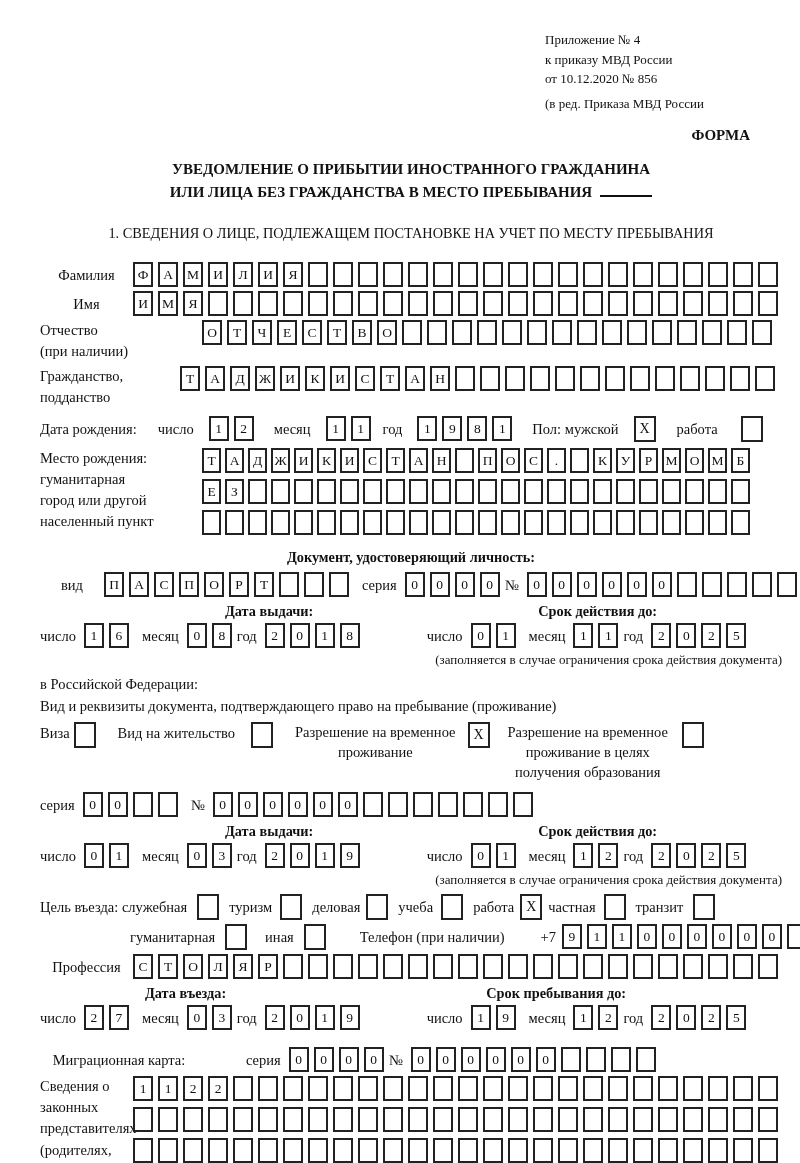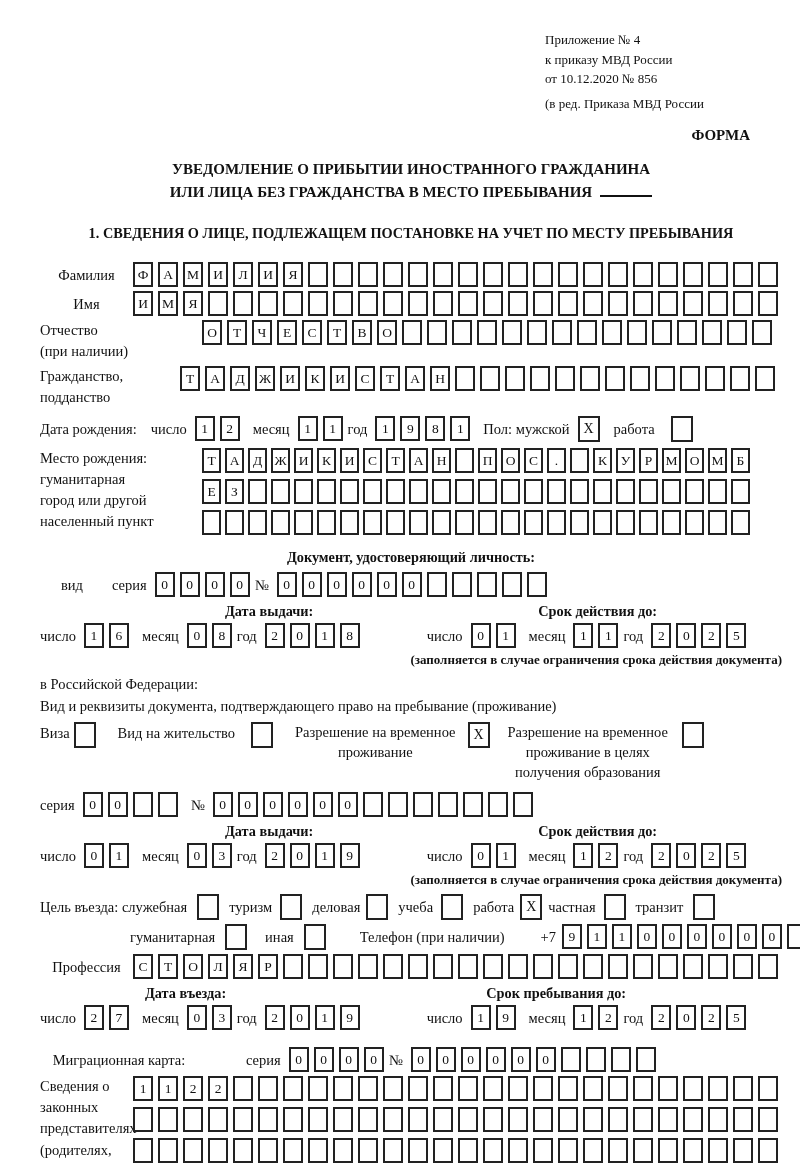--- a/index.html
+++ b/index.html
@@ -11,21 +11,21 @@
   }
   .page { padding:30px 18px 0 40px; }
 
   .hdr { margin-left:505px; font-size:13px; line-height:1.5; }
   .hdr .amend { margin-top:5px; }
   .forma { text-align:right; padding-right:32px; font-weight:bold; font-size:15px; margin-top:14px; }
 
   .title { text-align:center; font-weight:bold; font-size:15px; line-height:1.5; margin-top:14px; }
   .blank-line { display:inline-block; width:52px; border-bottom:2px solid #111; height:13px; margin-left:8px; }
 
-  .sec { font-weight:bold; font-size:14.3px; text-align:center; margin-top:22px; margin-bottom:20px; }
+  .sec { font-weight:normal; font-size:14.3px; text-align:center; margin-top:22px; margin-bottom:20px; }
 
   .row { display:flex; align-items:flex-start; margin-bottom:4px; }
   .lbl { font-size:14.5px; line-height:1.3; padding-top:4px; flex:none;text-align:center; }
   .mlbl { font-size:14.5px; line-height:1.45; flex:none; }
   .w1 { width:93px; }   
   .w2 { width:162px; }  
   .w3 { width:140px; }  
   .gl { margin-left:8px; } .gr { margin-right:8px; }
 
   .strip { white-space:nowrap; flex:none; }
@@ -37,21 +37,21 @@
   .tight .cell { width:15px; margin-right:4px; }
   .cb {
     display:inline-block; width:18px; height:22px; border:2px solid #222;
     text-align:center; font-size:14px; line-height:22px; vertical-align:top; flex:none;
   }
   .stack { display:flex; flex-direction:column; }
   .stack .strip { margin-bottom:6px; }
 
   .center-bold { text-align:center; font-weight:bold; font-size:14.3px; margin:8px 0 6px; }
   .dh { display:flex; font-weight:bold; font-size:14.3px; margin:6px 0 3px; }
-  .note { font-size:13px; font-weight:bold; text-align:right; margin:0 0 6px; }
+  .note { font-size:13px; font-weight:normal; text-align:right; margin:0 0 6px; }
   .para { font-size:14.5px; line-height:1.5; margin:2px 0; }
 
   .permits { margin:4px 0 10px; }
   .permits .txt { text-align:center; font-size:14.5px; line-height:1.4; flex:none; }
 </style>
 </head>
 <body>
 
 <div class="page">
 
@@ -88,21 +88,21 @@
     <span class="strip"><span class="cell">О</span><span class="cell">Т</span><span class="cell">Ч</span><span class="cell">Е</span><span class="cell">С</span><span class="cell">Т</span><span class="cell">В</span><span class="cell">О</span><span class="cell"></span><span class="cell"></span><span class="cell"></span><span class="cell"></span><span class="cell"></span><span class="cell"></span><span class="cell"></span><span class="cell"></span><span class="cell"></span><span class="cell"></span><span class="cell"></span><span class="cell"></span><span class="cell"></span><span class="cell"></span><span class="cell"></span></span>
   </div>
 
   <div class="row">
     <span class="mlbl w3">
       <span>Гражданство,</span><br><span>подданство</span>
     </span>
     <span class="strip"><span class="cell">Т</span><span class="cell">А</span><span class="cell">Д</span><span class="cell">Ж</span><span class="cell">И</span><span class="cell">К</span><span class="cell">И</span><span class="cell">С</span><span class="cell">Т</span><span class="cell">А</span><span class="cell">Н</span><span class="cell"></span><span class="cell"></span><span class="cell"></span><span class="cell"></span><span class="cell"></span><span class="cell"></span><span class="cell"></span><span class="cell"></span><span class="cell"></span><span class="cell"></span><span class="cell"></span><span class="cell"></span><span class="cell"></span></span>
   </div>
 
-  <div class="row" style="margin-top:8px;">
+  <div class="row" style="margin-top:8px;gap:7px;">
     <span class="lbl">Дата рождения:</span>
     <span class="lbl gl gr" style="margin-left:14px">число</span>
     <span class="strip"><span class="cell">1</span><span class="cell">2</span></span>
     <span class="lbl gl gr">месяц</span>
     <span class="strip"><span class="cell">1</span><span class="cell">1</span></span>
     <span class="lbl gr">год</span>
     <span class="strip"><span class="cell">1</span><span class="cell">9</span><span class="cell">8</span><span class="cell">1</span></span>
     <span class="lbl gl gr">Пол: мужской</span>
     <span class="cb">X</span>
     <span class="lbl gr" style="margin-left:14px">работа</span>
@@ -120,20 +120,21 @@
       <span class="strip"><span class="cell">Т</span><span class="cell">А</span><span class="cell">Д</span><span class="cell">Ж</span><span class="cell">И</span><span class="cell">К</span><span class="cell">И</span><span class="cell">С</span><span class="cell">Т</span><span class="cell">А</span><span class="cell">Н</span><span class="cell"></span><span class="cell">П</span><span class="cell">О</span><span class="cell">С</span><span class="cell">.</span><span class="cell"></span><span class="cell">К</span><span class="cell">У</span><span class="cell">Р</span><span class="cell">М</span><span class="cell">О</span><span class="cell">М</span><span class="cell">Б</span></span>
       <span class="strip"><span class="cell">Е</span><span class="cell">З</span><span class="cell"></span><span class="cell"></span><span class="cell"></span><span class="cell"></span><span class="cell"></span><span class="cell"></span><span class="cell"></span><span class="cell"></span><span class="cell"></span><span class="cell"></span><span class="cell"></span><span class="cell"></span><span class="cell"></span><span class="cell"></span><span class="cell"></span><span class="cell"></span><span class="cell"></span><span class="cell"></span><span class="cell"></span><span class="cell"></span><span class="cell"></span><span class="cell"></span></span>
       <span class="strip"><span class="cell"></span><span class="cell"></span><span class="cell"></span><span class="cell"></span><span class="cell"></span><span class="cell"></span><span class="cell"></span><span class="cell"></span><span class="cell"></span><span class="cell"></span><span class="cell"></span><span class="cell"></span><span class="cell"></span><span class="cell"></span><span class="cell"></span><span class="cell"></span><span class="cell"></span><span class="cell"></span><span class="cell"></span><span class="cell"></span><span class="cell"></span><span class="cell"></span><span class="cell"></span><span class="cell"></span></span>
     </span>
   </div>
 
   <div class="center-bold">Документ, удостоверяющий личность:</div>
 
   <div class="row">
     <span class="lbl" style="width:64px">вид</span>
+    <span class="strip"><span class="cell">П</span><span class="cell">А</span><span class="cell">С</span><span class="cell">П</span><span class="cell">О</span><span class="cell">Р</span><span class="cell">Т</span><span class="cell"></span><span class="cell"></span><span class="cell"></span></span>
     <span class="lbl gl gr">серия</span>
     <span class="strip"><span class="cell">0</span><span class="cell">0</span><span class="cell">0</span><span class="cell">0</span></span>
     <span class="lbl gr">№</span>
     <span class="strip"><span class="cell">0</span><span class="cell">0</span><span class="cell">0</span><span class="cell">0</span><span class="cell">0</span><span class="cell">0</span><span class="cell"></span><span class="cell"></span><span class="cell"></span><span class="cell"></span><span class="cell"></span></span>
   </div>
 
   <div class="dh">
     <span style="margin-left:185px">Дата выдачи:</span>
     <span style="margin-left:225px">Срок действия до:</span>
   </div>

